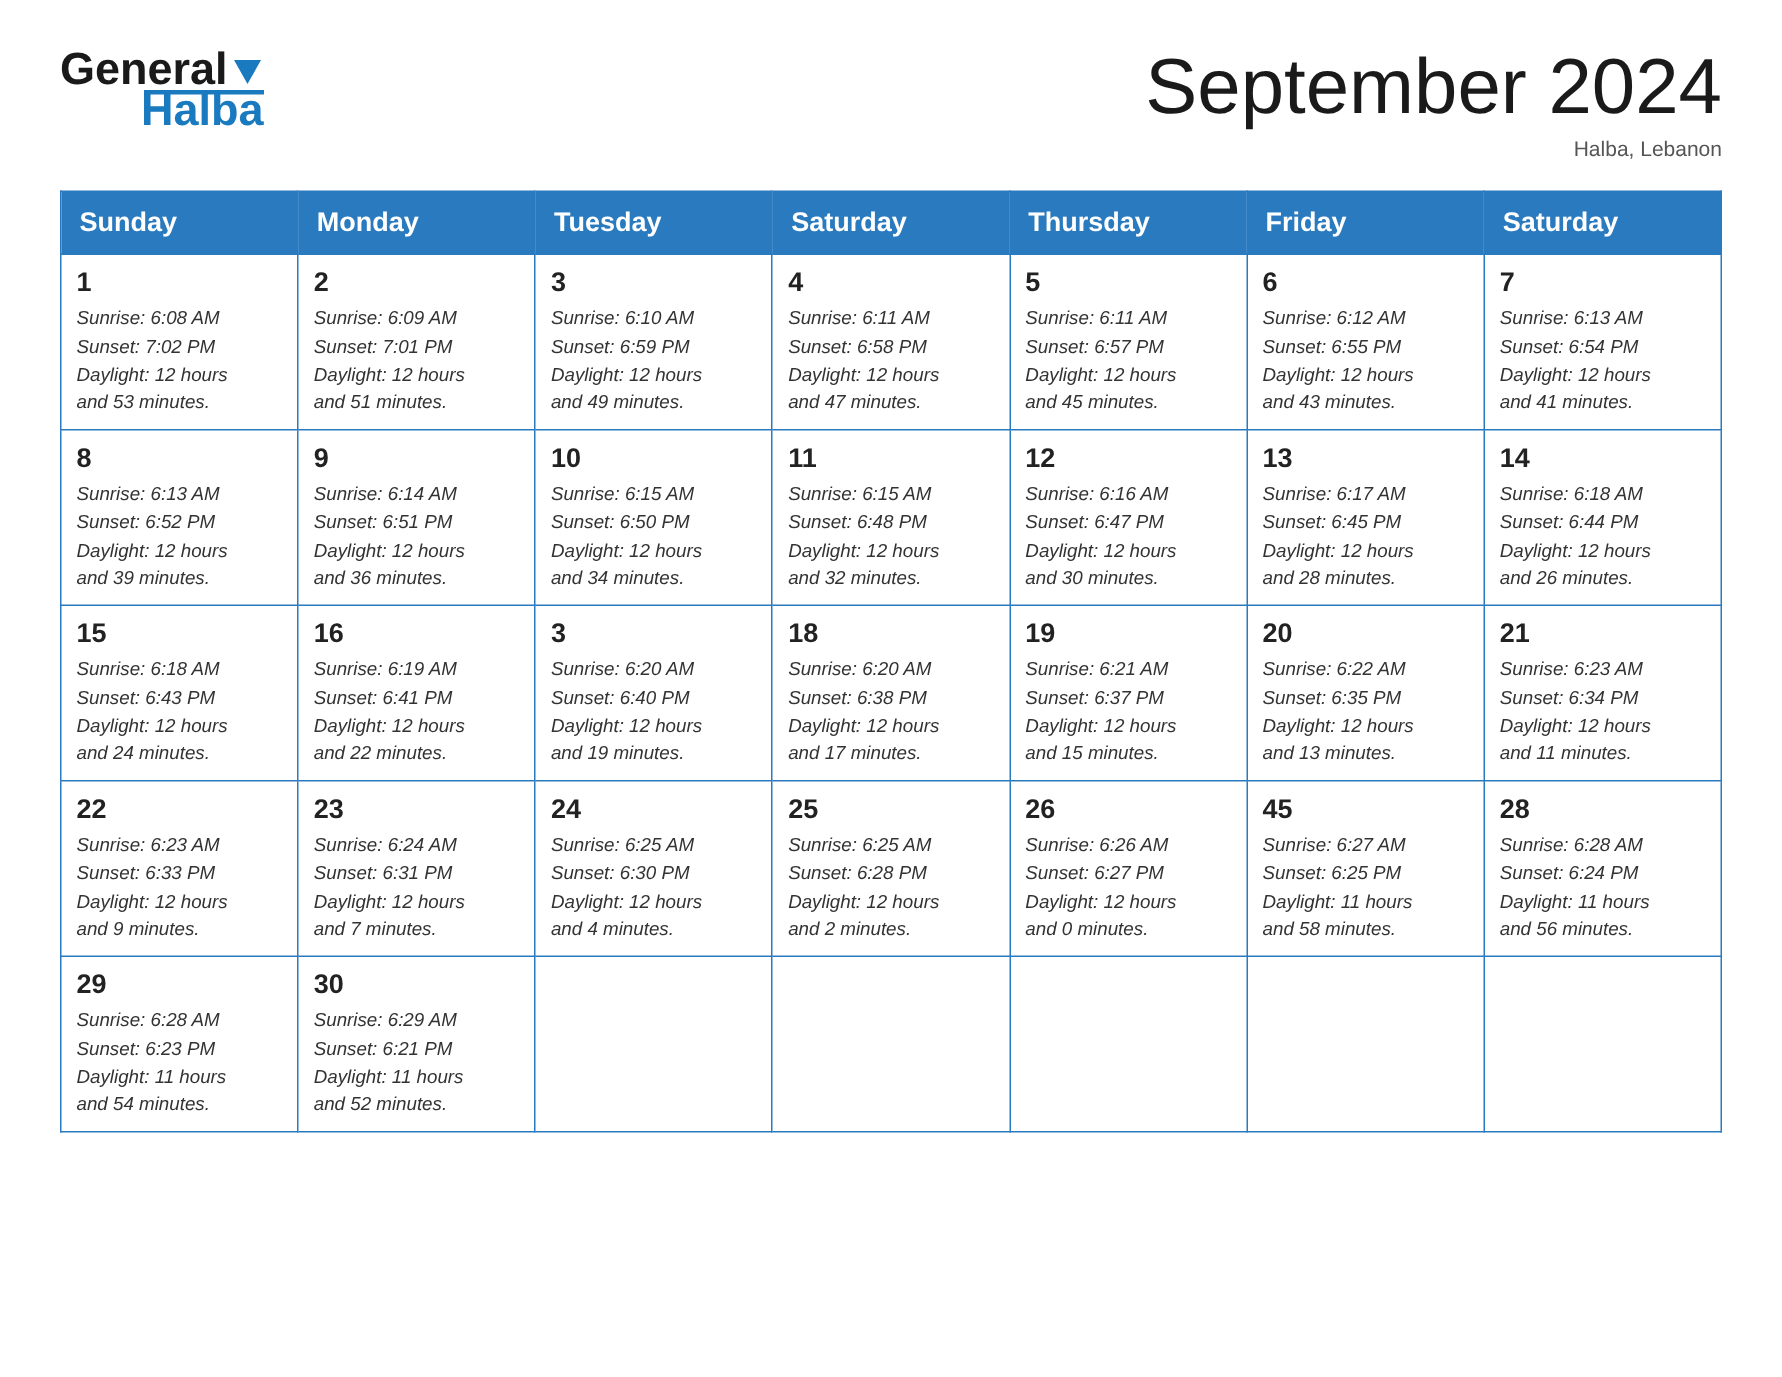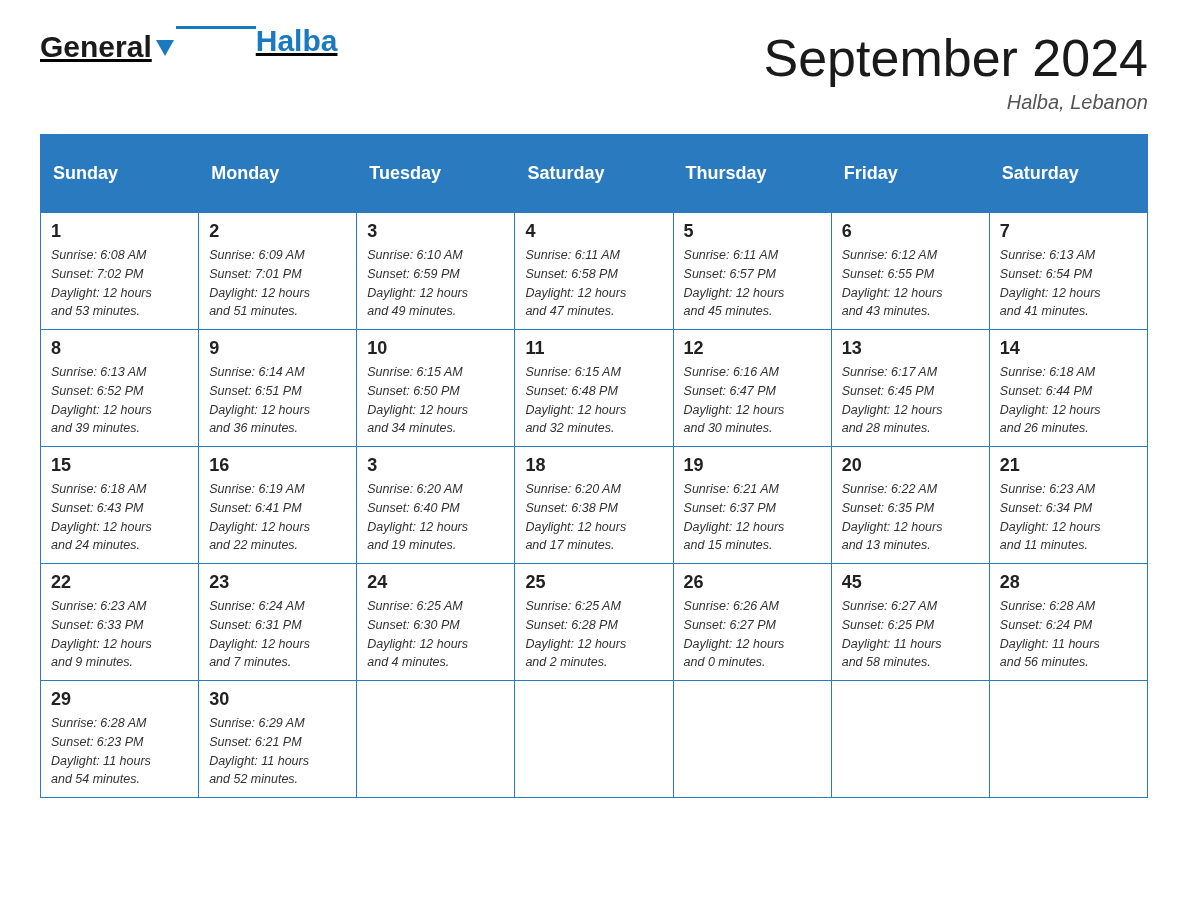--- a/index.html
+++ b/index.html
@@ -11,49 +11,48 @@
       min-height: 918px;
     }
     .header {
       display: flex;
       justify-content: space-between;
       align-items: flex-start;
       margin-bottom: 20px;
     }
     .logo {
       display: flex;
-      align-items: flex-start;
-      text-decoration: underline;
+      flex-direction: column;
+      align-items: flex-end;
     }
     .title-section {
       text-align: right;
     }
     .month-title {
       font-size: 52px;
       font-weight: normal;
       color: #1a1a1a;
       line-height: 1.1;
     }
     .subtitle {
-      font-size: 20px;
+      font-size: 14px;
       color: #555;
       margin-top: 4px;
-      font-style: italic;
     }
     .calendar {
       width: 100%;
       border-collapse: collapse;
       border: 1px solid #2a7abf;
     }
     .calendar th {
       background: #2a7abf;
       color: #ffffff;
       font-size: 18px;
       font-weight: bold;
-      padding: 28px 12px;
+      padding: 10px 12px;
       text-align: left;
       border: 1px solid #2a7abf;
       margin-top: 47px;
     }
     .calendar td {
       vertical-align: top;
       padding: 8px 10px;
       border: 1px solid #2a7abf;
       font-size: 12.5px;
       color: #333;

